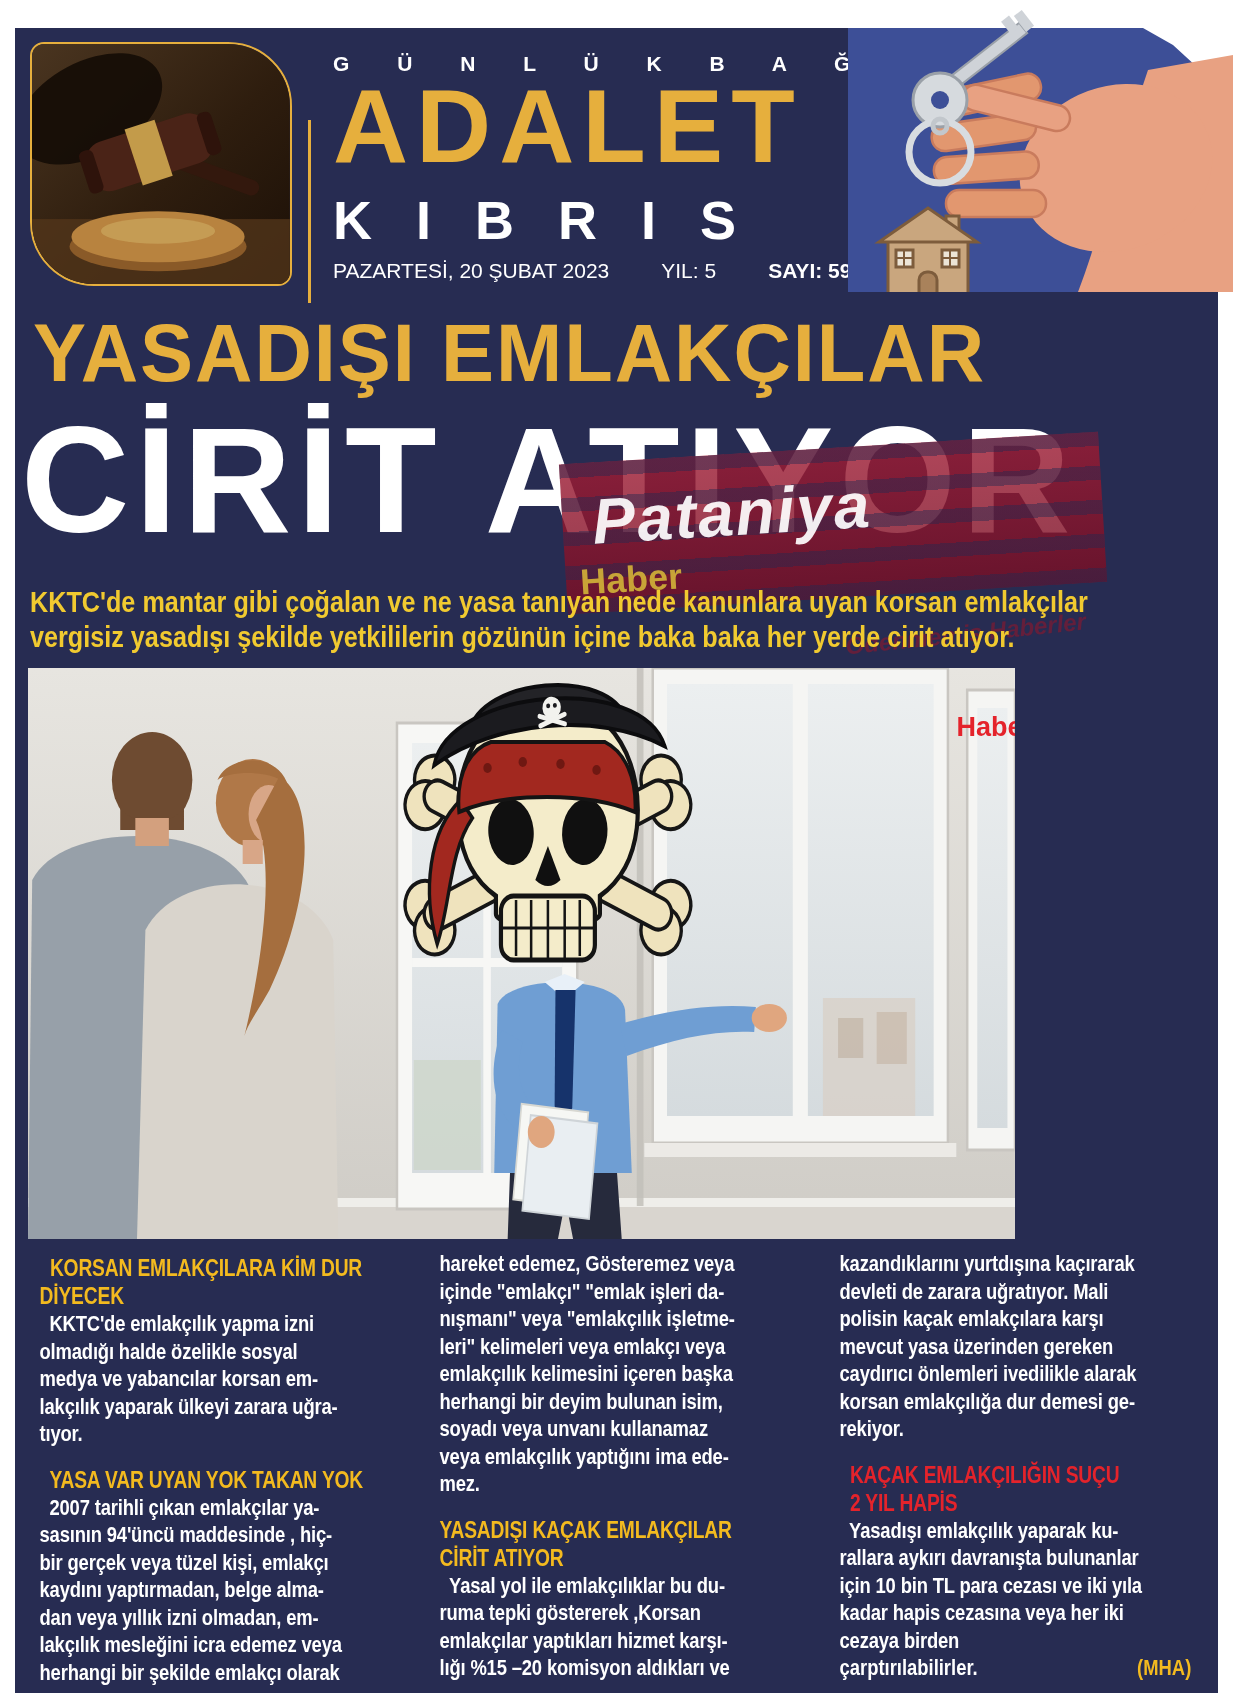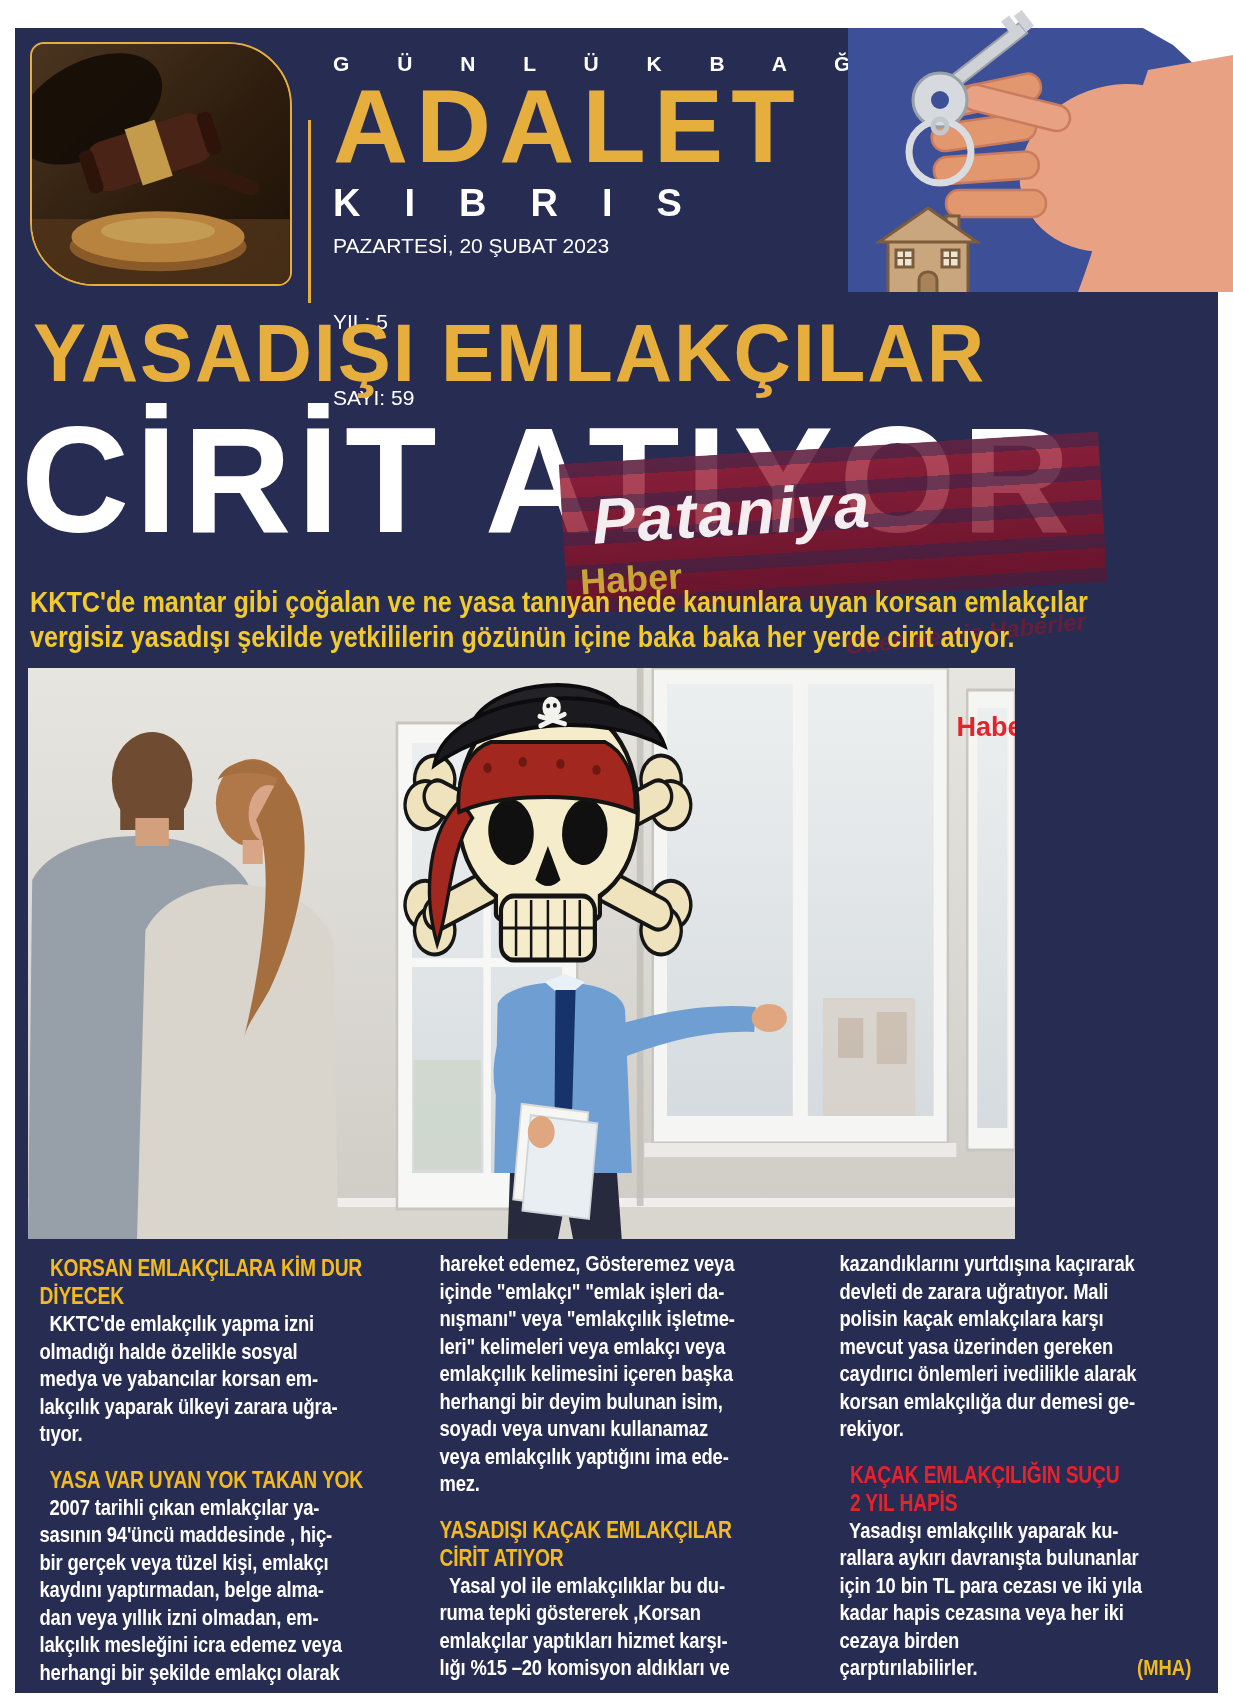--- a/index.html
+++ b/index.html
@@ -14,24 +14,24 @@
         background:var(--navy);}
   
   .masthead{position:absolute;left:0;top:0;width:100%;height:265px;}
   .logo-box{position:absolute;left:15px;top:14px;width:262px;height:244px;
         border:2px solid var(--gold);border-radius:14px 64px 14px 64px;overflow:hidden;}
   .logo-box svg{display:block;width:100%;height:100%;}
   .mast-divider{position:absolute;left:293px;top:92px;width:3px;height:183px;background:var(--gold);}
   .title-block{position:absolute;left:318px;top:24px;width:545px;}
   .tagline{color:var(--white);font-size:21px;font-weight:600;letter-spacing:13px;word-spacing:16px;white-space:nowrap;}
   .main-title{color:var(--gold);font-size:104px;font-weight:800;letter-spacing:8px;line-height:.98;white-space:nowrap;}
-  .sub-title{color:var(--white);font-size:38px;font-weight:700;letter-spacing:44px;line-height:1;margin-top:6px;white-space:nowrap;}
+  .sub-title{color:var(--white);font-size:54px;font-weight:700;letter-spacing:44px;line-height:1;margin-top:15px;white-space:nowrap;}
   .dateline{display:flex;align-items:baseline;gap:52px;margin-top:12px;color:var(--white);
-        font-size:21px;font-weight:500;white-space:nowrap;flex-direction:column;}
-  .dateline .issue{font-weight:400;}
+        font-size:21px;font-weight:500;white-space:nowrap;}
+  .dateline .issue{font-weight:700;}
   .hand-photo{position:absolute;top:-28px;right:-15px;width:385px;height:292px;}
   .hand-photo svg{display:block;width:100%;height:100%;}
   
   .kicker{position:absolute;left:18px;top:282px;color:var(--gold);
         font-size:82px;font-weight:800;letter-spacing:2px;line-height:1.05;white-space:nowrap;
         transform:scaleX(.97);transform-origin:0 0;}
   .main-head{position:absolute;left:6px;top:364px;color:var(--white);
         font-size:150px;font-weight:800;letter-spacing:6px;line-height:1.18;white-space:nowrap;}
   
   .wm-band{position:absolute;left:548px;top:420px;width:540px;height:150px;

